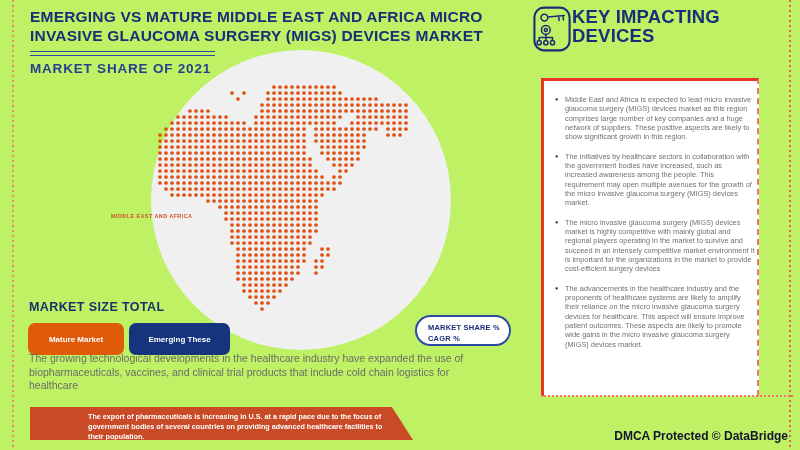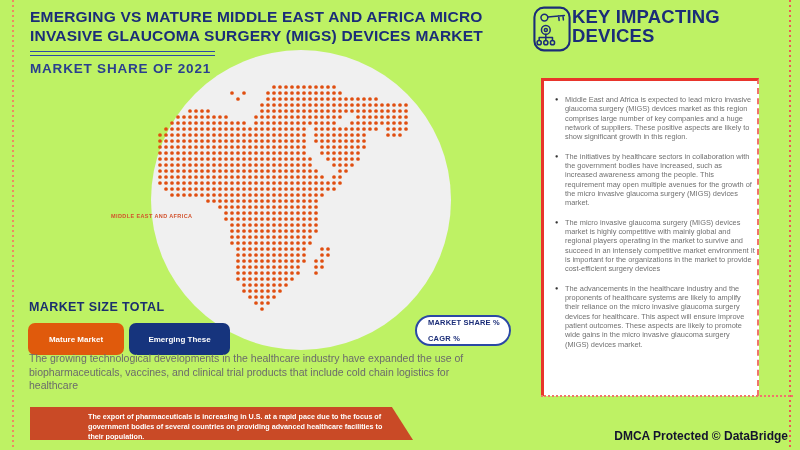--- a/index.html
+++ b/index.html
@@ -28,21 +28,21 @@
   }
 
   
   .map-circle { position:absolute; left:151px; top:50px; width:300px; height:300px; border-radius:50%; background:#f0f0f0; }
   #dot-map { position:absolute; left:158px; top:85px; width:252px; height:230px; }
   .map-label { position:absolute; left:111px; top:213px; font-size:5.5px; font-weight:700; color:#d2512c; letter-spacing:.4px; }
 
   .badge {
     position:absolute; left:415px; top:315px; width:96px; height:31px;
     background:#ffffff; border:2px solid #2b49a4; border-radius:16px;
-    display:flex; flex-direction:column; justify-content:space-between; padding-left:11px;
+    display:flex; flex-direction:column; justify-content:flex-end; padding-left:11px;
     font-size:7.5px; font-weight:800; color:#1b2d78; line-height:1.5; letter-spacing:.2px;
   }
 
   
   .ms-heading { position:absolute; left:29px; top:300px; font-size:12.5px; font-weight:800; color:#1b2f6e; letter-spacing:.4px; }
   .btn {
     position:absolute; top:323px; height:32px; border:none; border-radius:7px;
     color:#ffffff; font-family:inherit; font-size:8px; font-weight:700; cursor:pointer;
   }
   .btn.mature   { left:28px;  width:96px;  background:#e05a0c; }

